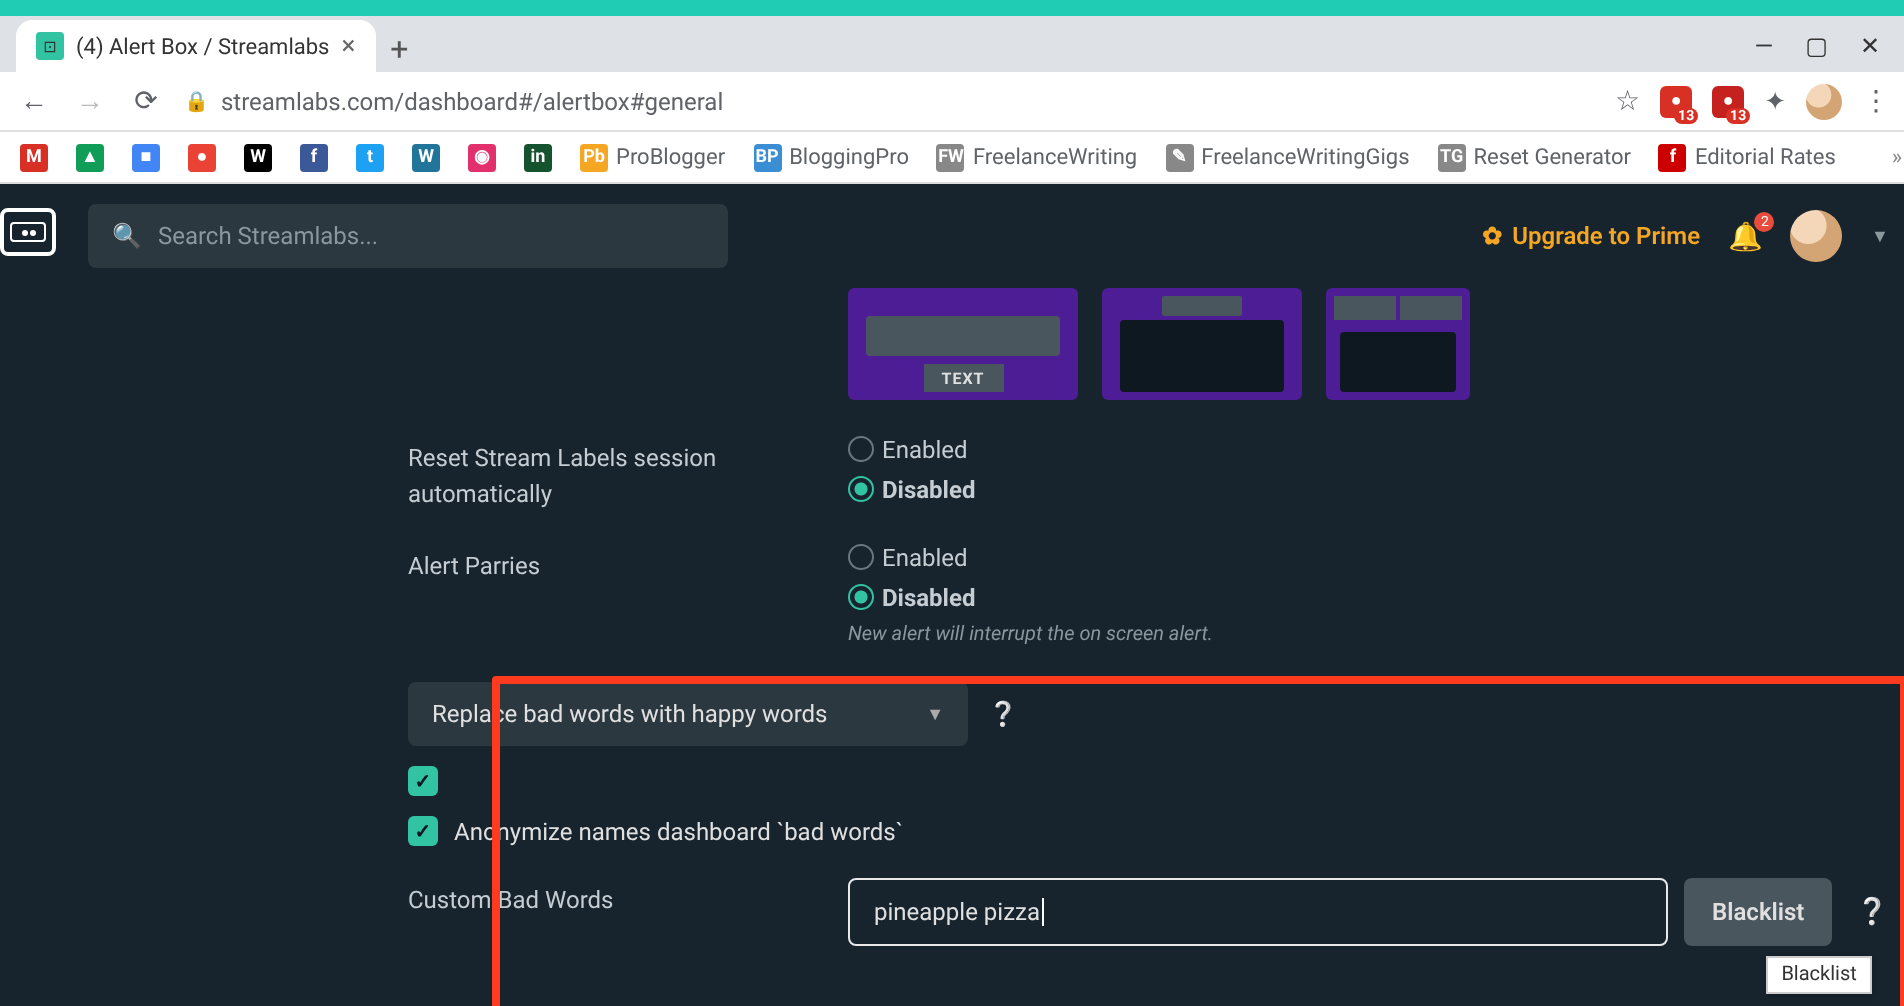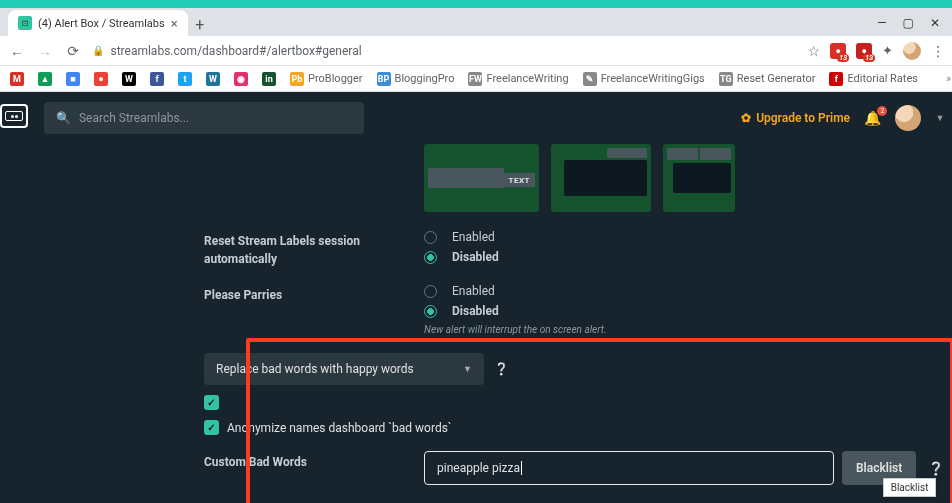--- a/index.html
+++ b/index.html
@@ -16,21 +16,21 @@
 .winctrl { margin-left: auto; display: flex; gap: 16px; padding-right: 12px; color: #333; font-size: 12px; align-items: center; height: 26px;}
 .addrbar { background: #fff; height: 30px; display: flex; align-items: center; padding: 0 8px; gap: 10px; border-bottom: 1px solid #e0e0e0; }
 .navbtn { color: #5f6368; font-size: 14px; width: 18px; text-align:center; }
 .navbtn.disabled { color: #bbb; }
 .url { flex: 1; font-size: 12px; color: #5f6368; display: flex; align-items: center; gap: 6px; }
 .url .lock { font-size: 10px; }
 .addr-right { display: flex; align-items: center; gap: 10px; }
 .star { color: #5f6368; font-size: 14px; }
 .ext-icon { width: 16px; height: 16px; border-radius: 3px; position: relative; display: flex; align-items:center; justify-content:center; font-size:9px; color:#fff; font-weight:bold;}
 .ext-icon.red1{background:#d93025;} .ext-icon.red2{background:#c5221f;}
-.ext-badge { position:absolute; bottom:-3px; right:-3px; background:#d93025; color:#fff; font-size:7px; border-radius:6px; padding:0 2px; line-height:8px;font-style:italic;}
+.ext-badge { position:absolute; bottom:-3px; right:-3px; background:#d93025; color:#fff; font-size:7px; border-radius:6px; padding:0 2px; line-height:8px;}
 .puzzle { color:#5f6368; font-size:13px;}
 .avatar-sm { width:18px; height:18px; border-radius:50%; background: radial-gradient(circle at 35% 30%, #f4d7b8 36%, #d4a574 38%);}
 .kebab { color:#5f6368; font-size:14px; letter-spacing:-1px;}
 
 .bookbar { background:#fff; height:26px; display:flex; align-items:center; padding:0 10px; gap:14px; font-size:11px; color:#5f6368; border-bottom:1px solid #ddd; }
 .bm { display:flex; align-items:center; gap:4px; white-space:nowrap;}
 .bm-ico { width:14px; height:14px; border-radius:2px; display:flex; align-items:center; justify-content:center; font-size:9px; font-weight:bold;}
 .bookbar .spacer { flex:1; }
 .bookbar .chev { color:#888;}
 
@@ -46,34 +46,34 @@
 .search { width:320px; height:32px; background:#2b383f; border-radius:4px; display:flex; align-items:center; padding:0 12px; gap:8px; color:#8b969d; font-size:12px;}
 .top-spacer{flex:1;}
 .upgrade { color:#f5a623; font-size:12px; font-weight:600; display:flex; align-items:center; gap:5px;}
 .bell { position:relative; color:#8b969d; font-size:14px;}
 .bell-badge{position:absolute; top:-4px; right:-6px; background:#e74c3c; width:10px;height:10px;border-radius:50%; font-size:7px; color:#fff; display:flex;align-items:center;justify-content:center;}
 .avatar-lg{ width:26px;height:26px;border-radius:50%; background: radial-gradient(circle at 35% 30%, #f4d7b8 36%, #d4a574 38%);}
 .caret{color:#8b969d; font-size:9px;}
 
 .content { padding-left: 160px;}
 .preview-row{ display:flex; gap:12px; margin-bottom:18px; margin-left:220px;}
-.preview-box{ width:100px; height:68px; background:#14532d; border-radius:3px; position:relative; display:flex; flex-direction:row; align-items:center; justify-content:flex-end; padding:4px;}
+.preview-box{ width:100px; height:56px; background:#4c1d95; border-radius:3px; position:relative; display:flex; flex-direction:column; align-items:center; justify-content:flex-end; padding:4px;}
 .preview-box.first{width:115px;}
 .pb-inner{ width:90%; height:20px; background:#4a565e; border-radius:2px;}
 .pb-text{ width:40px; height:14px; background:#4a565e; margin-top:4px; font-size:8px; color:#e0e0e0; font-weight:700; display:flex;align-items:center;justify-content:center; letter-spacing:0.5px;}
 .pb-dark{width:90%;height:36px;background:#0e1820;border-radius:2px;}
 .pb-gray-top{position:absolute; top:4px; width:40%; height:10px; background:#4a565e; border-radius:1px;}
 .preview-box.last{width:72px;}
 .pb-split{position:absolute;top:4px;left:4px;right:4px;height:12px;display:flex;gap:2px;}
 .pb-split span{flex:1;background:#4a565e;}
 
 .setting-row{ display:flex; margin-bottom:14px; align-items:flex-start;}
-.setting-label{ width:220px; font-size:12px; color:#c5cdd3; font-weight:700; line-height:1.5; padding-top:2px;}
+.setting-label{ width:220px; font-size:12px; color:#c5cdd3; font-weight:400; line-height:1.5; padding-top:2px;}
 .setting-ctrl{ flex:1;}
-.radio-opt{ display:flex; align-items:flex-end; gap:15px; font-size:12px; color:#c5cdd3; margin-bottom:6px;}
+.radio-opt{ display:flex; align-items:flex-start; gap:4px; font-size:12px; color:#c5cdd3; margin-bottom:6px;}
 .radio{ width:13px; height:13px; border-radius:50%; border:1.5px solid #6b7780;}
 .radio.sel{ border-color:#31c3a2; background: radial-gradient(circle,#31c3a2 40%, transparent 44%);}
 .note{ font-size:10px; font-style:italic; color:#8b969d; margin-top:2px;}
 .bold{font-weight:700;}
 
 .highlight-box{ position:absolute; border:4px solid #ff3b1f; left:218px; right:6px; top:246px; bottom:-4px; pointer-events:none; border-radius:2px;}
 
 .select{ width:280px; height:32px; background:#2b383f; border-radius:4px; display:flex; align-items:center; padding:0 12px; font-size:12px; color:#e0e0e0; justify-content:space-between;gap:37px;}
 .sel-caret{color:#aaa; font-size:9px;}
 .help{ color:#6b7780; margin-left:10px; font-size:12px;}
@@ -235,21 +235,21 @@
               <span>Enabled</span>
             </div>
           <div class="radio-opt">
               <span class="radio sel"></span>
               <span class="bold">Disabled</span>
             </div>
         </div>
       </div>
 
       <div class="setting-row">
-        <div class="setting-label">Please Parries</div>
+        <div class="setting-label">Alert Parries</div>
         <div class="setting-ctrl">
           <div class="radio-opt">
               <span class="radio"></span>
               <span>Enabled</span>
             </div>
           <div class="radio-opt">
               <span class="radio sel"></span>
               <span class="bold">Disabled</span>
             </div>
           <div class="note">New alert will interrupt the on screen alert.</div>

